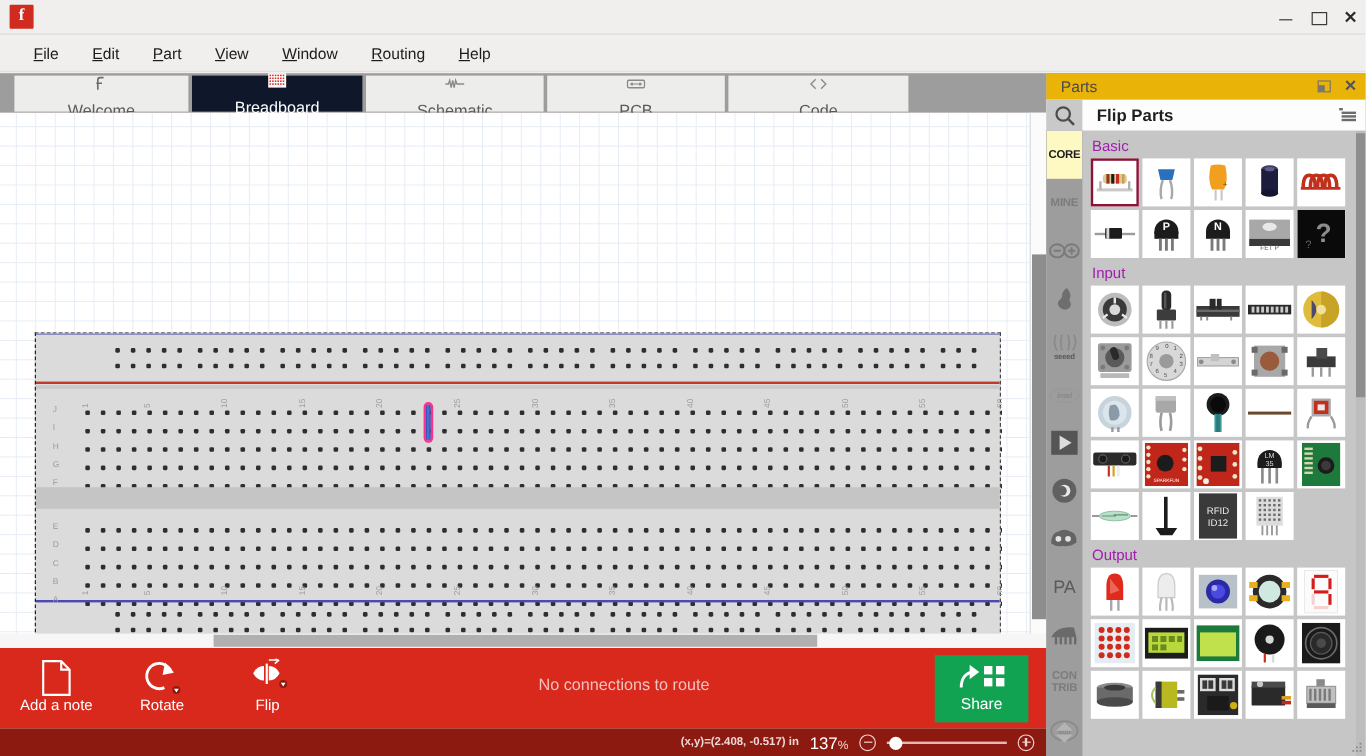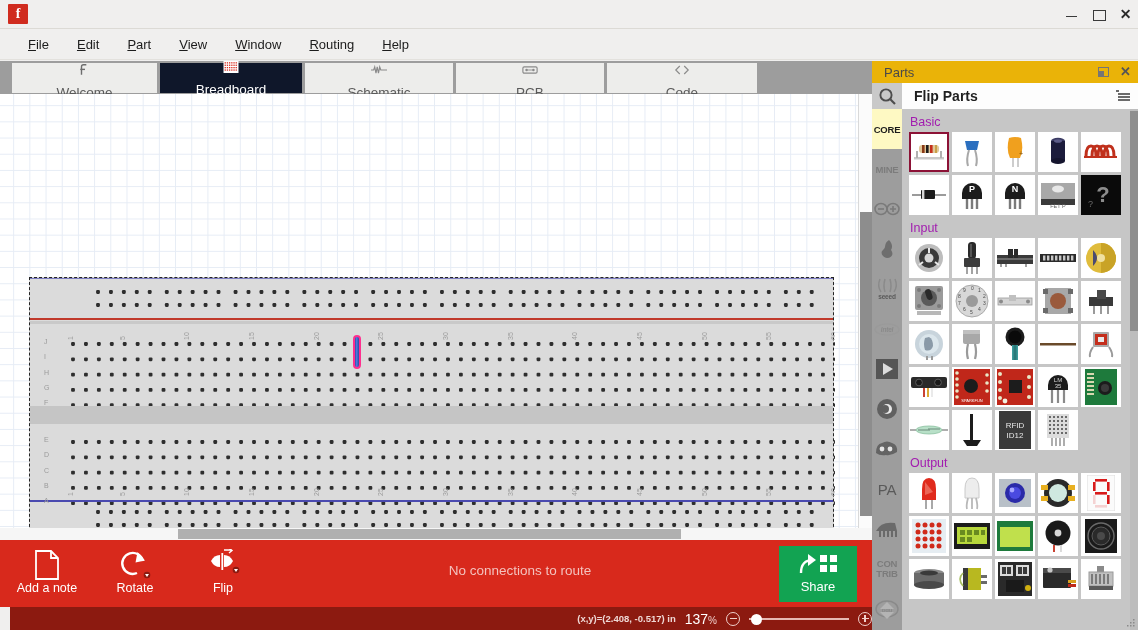--- a/index.html
+++ b/index.html
@@ -122,21 +122,21 @@
     font-size:13.5px; color:#f3c3bf;
   }
   #share-btn {
     position:absolute; right:15px; top:6px; width:78px; height:56px;
     background:#12a352; color:#fff; text-align:center; font-size:13px; cursor:default;
   }
   #share-btn .glyph { height:33px; display:flex; align-items:center; justify-content:center; padding-top:4px; }
 
   
   #statusbar {
-    position:absolute; left:10px; top:607px; width:872px; height:23px;
+    position:absolute; left:0; top:607px; width:872px; height:23px;
     background:#8c1a10; display:flex; align-items:center; justify-content:flex-end;
     padding-right:10px; gap:9px;
   }
   #coord-text { font-size:9.5px; color:#efd8d5; font-weight:bold; }
   #zoom-pct { font-size:14px; color:#ffffff; }
   #zoom-pct .pc { font-size:10px; color:#f0cfcb; }
   .zbtn {
     width:14px; height:14px; border:1.4px solid #f0cfcb; border-radius:50%;
     position:relative; cursor:default; flex:0 0 auto;
   }

